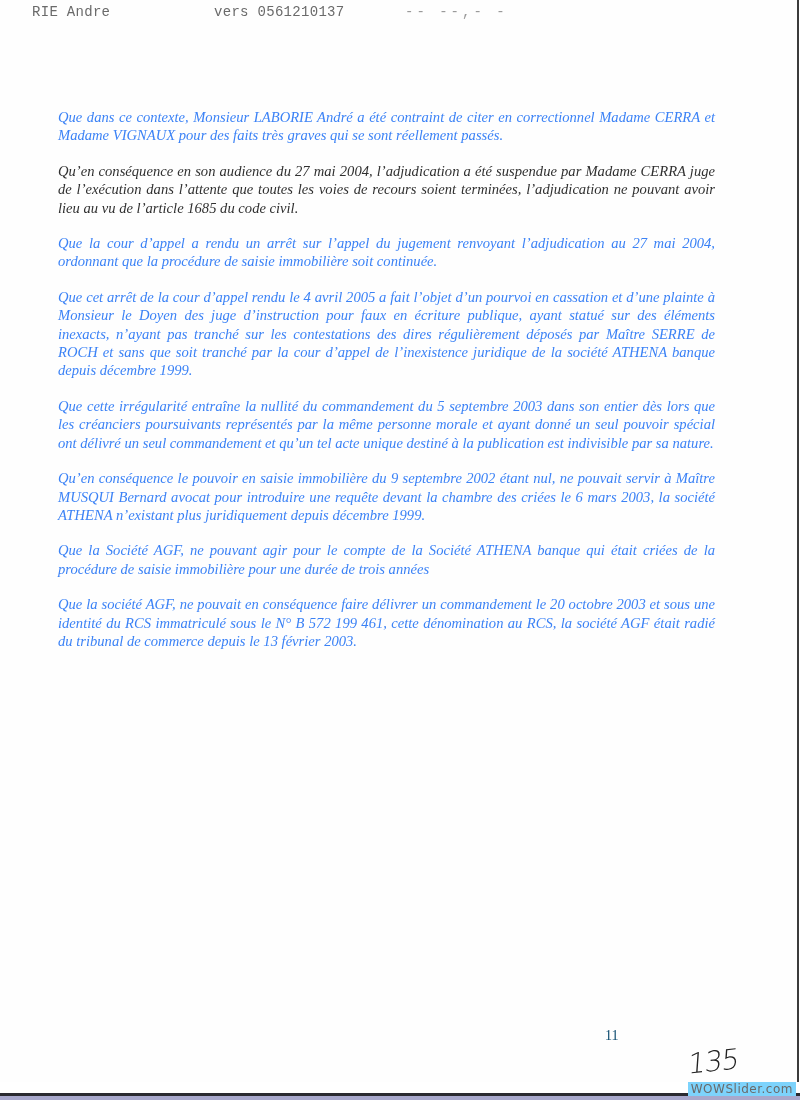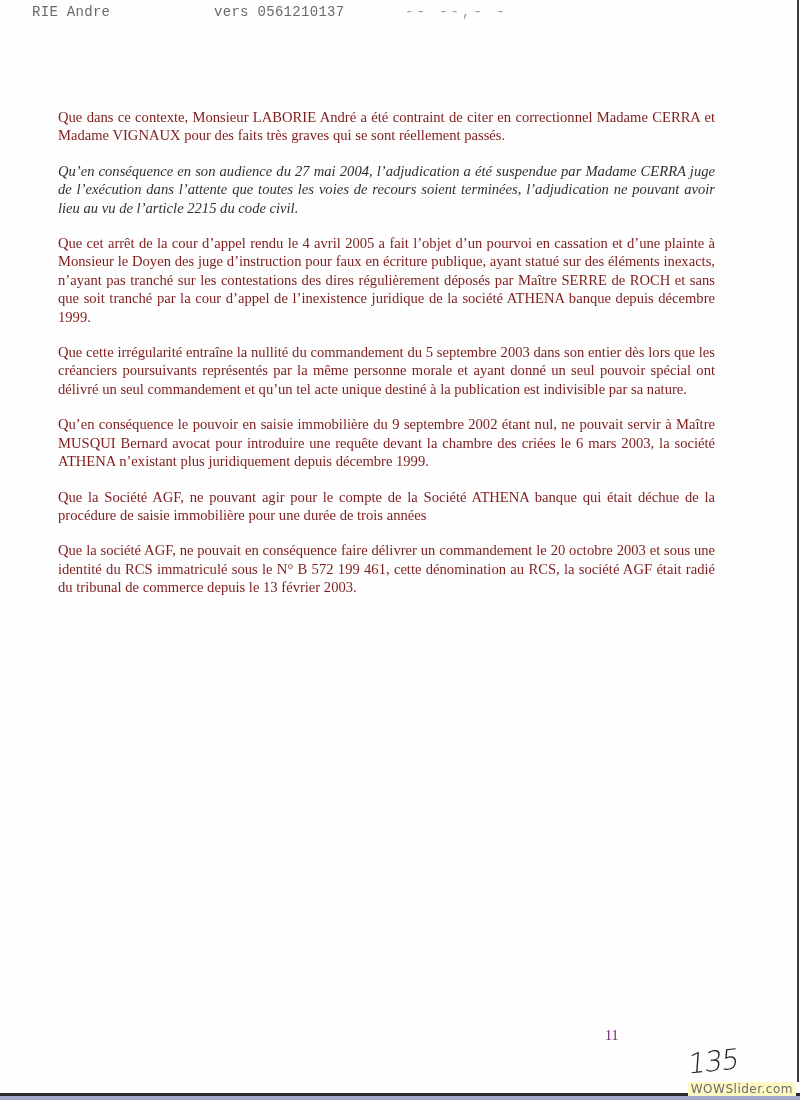--- a/index.html
+++ b/index.html
@@ -47,32 +47,33 @@
       position: absolute;
       left: 58px;
       top: 108px;
       width: 657px;
     }
     .para {
       margin: 0 0 17px 0;
       font-size: 14.6px;
       line-height: 18.4px;
       text-align: justify;
-      color: #7f1d1d;
+      color: #3b82f6;
+      font-style: italic;
     }
     .para.italic {
       font-style: italic;
       color: #303030;
     }
     .page-number {
       position: absolute;
       left: 605px;
       top: 1028px;
       font-size: 14px;
-      color: #701a75;
+      color: #0c4a6e;
     }
     .handwritten {
       position: absolute;
       left: 688px;
       top: 1045px;
       font-family: "DejaVu Sans", sans-serif;
       font-size: 28px;
       color: #222;
       transform: rotate(-6deg) skewX(-10deg);
       letter-spacing: -1px;
@@ -91,21 +92,21 @@
       left: 0;
       top: 1096px;
       width: 800px;
       height: 4px;
       background: #a8a8cc;
     }
     .watermark {
       position: absolute;
       right: 4px;
       top: 1082px;
-      background: #fef9c3;
+      background: #7dd3fc;
       padding: 0 3px;
       font-family: "DejaVu Sans", sans-serif;
       font-size: 12px;
       color: #6a6a6a;
       letter-spacing: 0.5px;
       line-height: 14px;
       z-index: 2;
     }
   </style>
 </head>
@@ -114,25 +115,26 @@
 <div class="page">
 
   <div class="fax-header">
     <span class="fax-name">RIE Andre</span>
     <span class="fax-dest">vers 0561210137</span>
     <span class="fax-date">-- --,- -</span>
   </div>
 
   <div class="body-text">
     <p class="para">Que dans ce contexte, Monsieur LABORIE André a été contraint de citer en correctionnel Madame CERRA et Madame VIGNAUX pour des faits très graves qui se sont réellement passés.</p>
-    <p class="para italic">Qu’en conséquence en son audience du 27 mai 2004, l’adjudication a été suspendue par Madame CERRA juge de l’exécution dans l’attente que toutes les voies de recours soient terminées, l’adjudication ne pouvant avoir lieu au vu de l’article 2215 du code civil.</p>
+    <p class="para italic">Qu’en conséquence en son audience du 27 mai 2004, l’adjudication a été suspendue par Madame CERRA juge de l’exécution dans l’attente que toutes les voies de recours soient terminées, l’adjudication ne pouvant avoir lieu au vu de l’article 1685 du code civil.</p>
+    <p class="para">Que la cour d’appel a rendu un arrêt sur l’appel du jugement renvoyant l’adjudication au 27 mai 2004, ordonnant que la procédure de saisie immobilière soit continuée.</p>
     <p class="para">Que cet arrêt de la cour d’appel rendu le 4 avril 2005 a fait l’objet d’un pourvoi en cassation et d’une plainte à Monsieur le Doyen des juge d’instruction pour faux en écriture publique, ayant statué sur des éléments inexacts, n’ayant pas tranché sur les contestations des dires régulièrement déposés par Maître SERRE de ROCH et sans que soit tranché par la cour d’appel de l’inexistence juridique de la société ATHENA banque depuis décembre 1999.</p>
     <p class="para">Que cette irrégularité entraîne la nullité du commandement du 5 septembre 2003 dans son entier dès lors que les créanciers poursuivants représentés par la même personne morale et ayant donné un seul pouvoir spécial ont délivré un seul commandement et qu’un tel acte unique destiné à la publication est indivisible par sa nature.</p>
     <p class="para">Qu’en conséquence le pouvoir en saisie immobilière du 9 septembre 2002 étant nul, ne pouvait servir à Maître MUSQUI Bernard avocat pour introduire une requête devant la chambre des criées le 6 mars 2003, la société ATHENA n’existant plus juridiquement depuis décembre 1999.</p>
-    <p class="para">Que la Société AGF, ne pouvant agir pour le compte de la Société ATHENA banque qui était déchue de la procédure de saisie immobilière pour une durée de trois années</p>
+    <p class="para">Que la Société AGF, ne pouvant agir pour le compte de la Société ATHENA banque qui était criées de la procédure de saisie immobilière pour une durée de trois années</p>
     <p class="para">Que la société AGF, ne pouvait en conséquence faire délivrer un commandement le 20 octobre 2003 et sous une identité du RCS immatriculé sous le N° B 572 199 461, cette dénomination au RCS, la société AGF était radié du tribunal de commerce depuis le 13 février 2003.</p>
   </div>
 
   <div class="page-number">11</div>
   <div class="handwritten">135</div>
 </div>
 
 <div class="watermark">WOWSlider.com</div>
 <div class="bottom-bar"></div>
 <div class="bottom-strip"></div>

